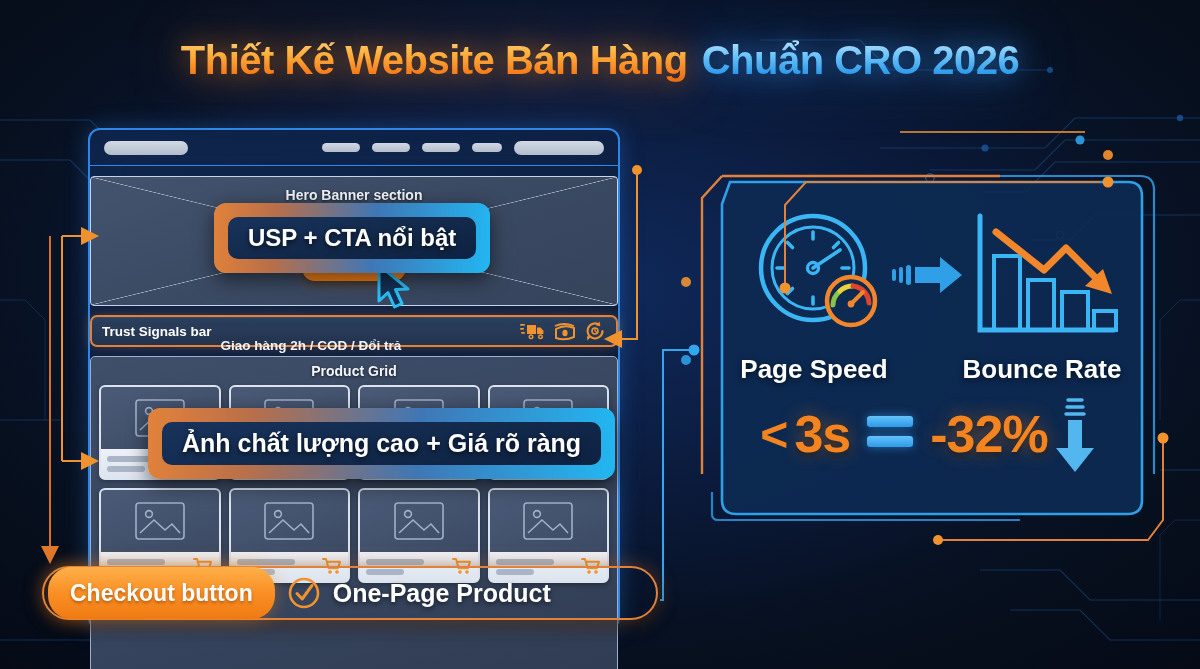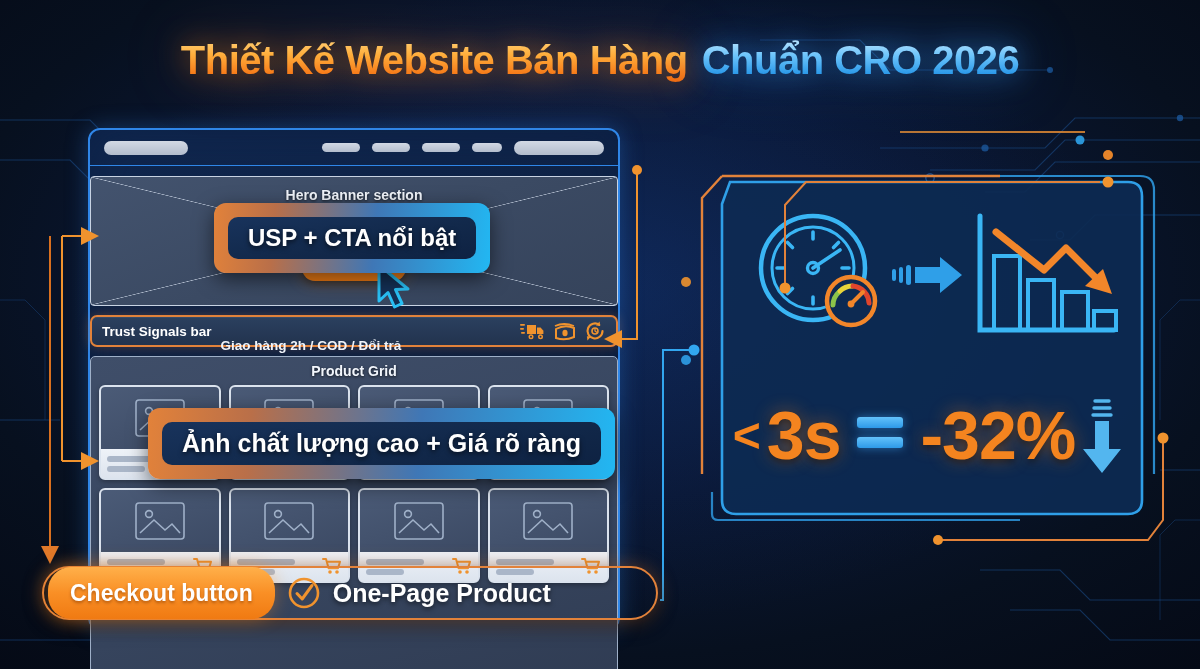--- a/index.html
+++ b/index.html
@@ -113,21 +113,21 @@
   .panel-inner{ position:absolute; inset:0; }
   .panel-content{ position:absolute; inset:0; z-index:3; }
 
   .icons-row{ position:absolute; top:36px; left:0; width:100%; height:128px; }
   .labels-row{ position:absolute; top:180px; left:0; width:100%;
     display:flex; }
   .lbl{ flex:1; text-align:center; color:#fff; font-size:26px; font-weight:bold;
     text-shadow:0 2px 6px rgba(0,0,0,.6); }
   .vals-row{ position:absolute; top:222px; left:0; width:100%;
     display:flex; align-items:center; justify-content:center; gap:6px; }
-  .v-orange{ color:#f4841f; font-size:68px; font-weight:bold; letter-spacing:-1px;
+  .v-orange{ color:#f4841f; font-size:52px; font-weight:bold; letter-spacing:-1px;
     text-shadow:0 0 18px rgba(244,132,31,.45), 0 3px 6px rgba(0,0,0,.5);text-align:right; }
   .v-lt{ color:#f4841f; font-size:48px; font-weight:bold; }
   .eq{ width:48px; display:flex; flex-direction:column; gap:9px; align-items:center; margin:0 10px 6px; }
   .eq span{ display:block; width:46px; height:11px; border-radius:3px;
     background:linear-gradient(180deg,#63c2fb,#2e9ae8);
     box-shadow:0 0 10px rgba(60,165,250,.55); }
 
   
   .callout{
     position:absolute; z-index:9; border-radius:12px; padding:14px;
@@ -543,20 +543,24 @@
         <path d="M8 4 V118 H142" fill="none" stroke="#3ab6f5" stroke-width="5" stroke-linecap="round"></path>
         <rect x="22" y="44" width="26" height="74" fill="none" stroke="#3ab6f5" stroke-width="4"></rect>
         <rect x="56" y="68" width="26" height="50" fill="none" stroke="#3ab6f5" stroke-width="4"></rect>
         <rect x="90" y="80" width="26" height="38" fill="none" stroke="#3ab6f5" stroke-width="4"></rect>
         <rect x="122" y="99" width="22" height="19" fill="none" stroke="#3ab6f5" stroke-width="4"></rect>
         <path d="M24 20 L72 58 L94 36 L130 72" fill="none" stroke="#f2862a" stroke-width="7" stroke-linecap="round" stroke-linejoin="round"></path>
         <path d="M140 82 L113 74 L131 57 Z" fill="#f2862a"></path>
       </svg>
     </div>
 
+    <div class="labels-row">
+      <div class="lbl">Page Speed</div>
+      <div class="lbl">Bounce Rate</div>
+    </div>
 
     <div class="vals-row">
       <span class="v-lt">&lt;</span>
       <span class="v-orange">3s</span>
       <span class="eq">
           <span></span>
           <span></span>
         </span>
       <span class="v-orange">-32%</span>
       <svg width="42" height="80" viewBox="0 0 42 80" style="margin-bottom:-4px">

